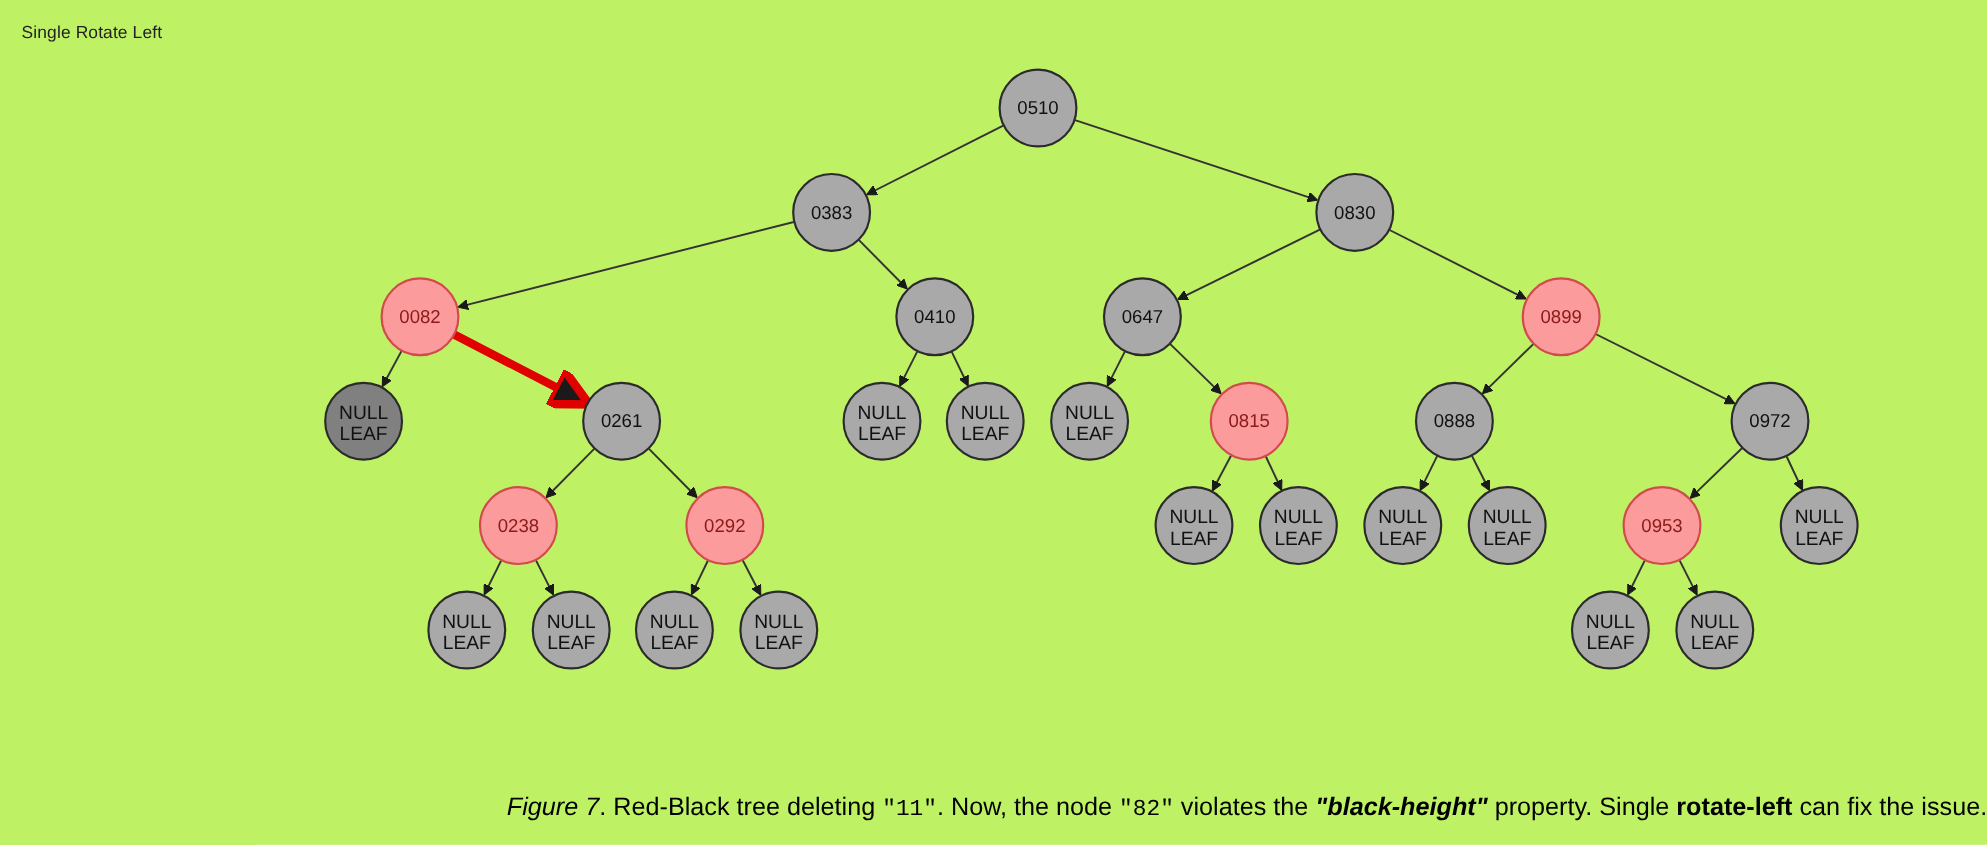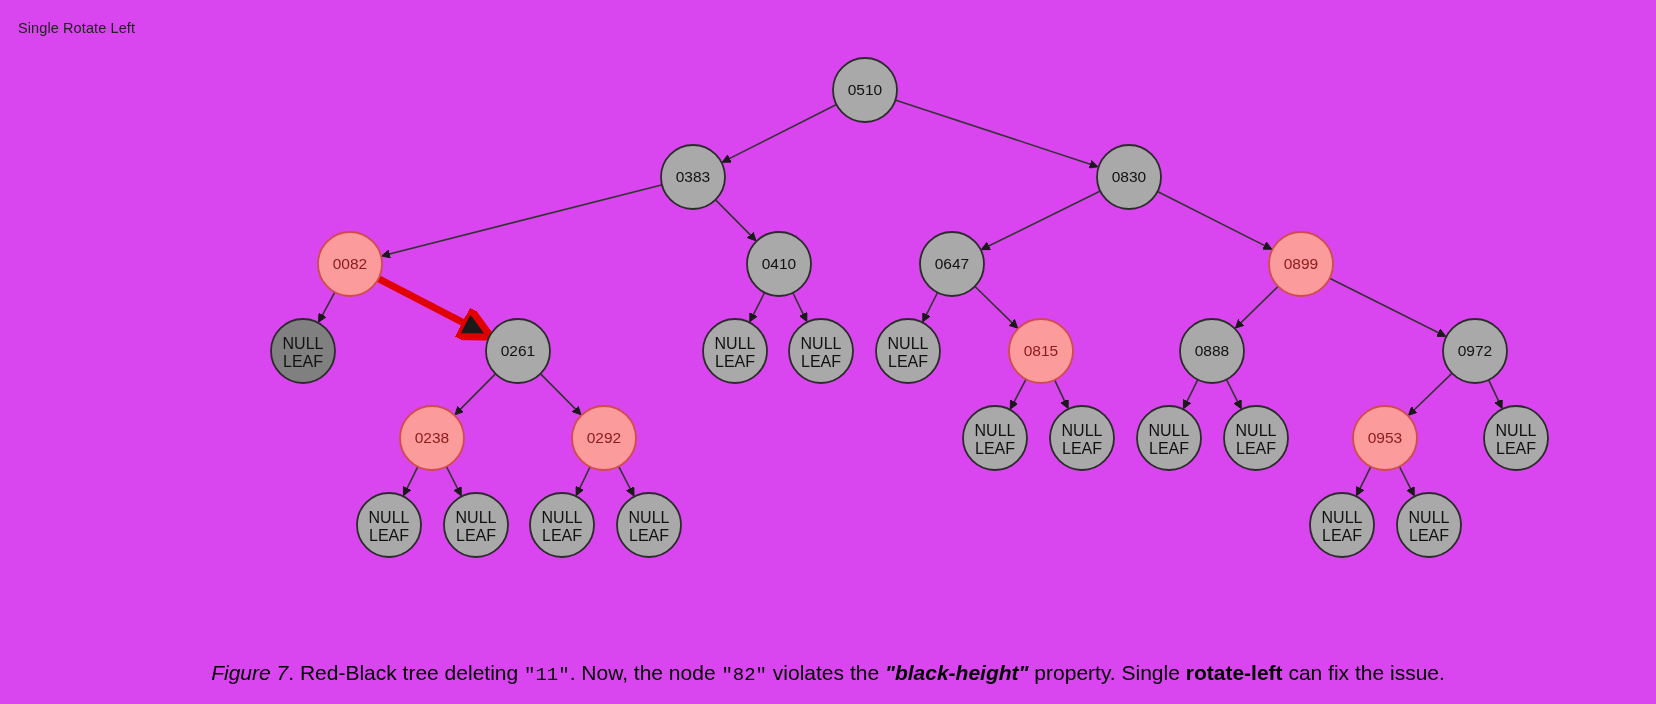--- a/index.html
+++ b/index.html
@@ -11,21 +11,21 @@
     width: 1656px;
     height: 704px;
     font-family: "Liberation Sans", sans-serif;
     position: relative;
     overflow: hidden;
   }
   #page {
     position: relative;
     width: 1656px;
     height: 704px;
-    background: #d946ef;
+    background: #bef264;
   }
   #step-label {
     position: absolute;
     left: 18px;
     top: 20px;
     font-family: "Liberation Sans", sans-serif;
     font-size: 14.5px;
     color: #222222;
     letter-spacing: 0.1px;
     white-space: nowrap;
@@ -35,21 +35,21 @@
     left: 0;
     top: 0;
     width: 1656px;
     height: 640px;
   }
   #figure-caption {
     position: absolute;
     left: 0;
     top: 660px;
     width: 1656px;
-    text-align: center;
+    text-align: right;
     font-family: "Liberation Sans", sans-serif;
     font-size: 21px;
     color: #000000;
     line-height: 1.25;
   }
   #figure-caption .cap-ital {
     font-style: italic;
   }
   #figure-caption .cap-mono {
     font-family: "Liberation Mono", monospace;

